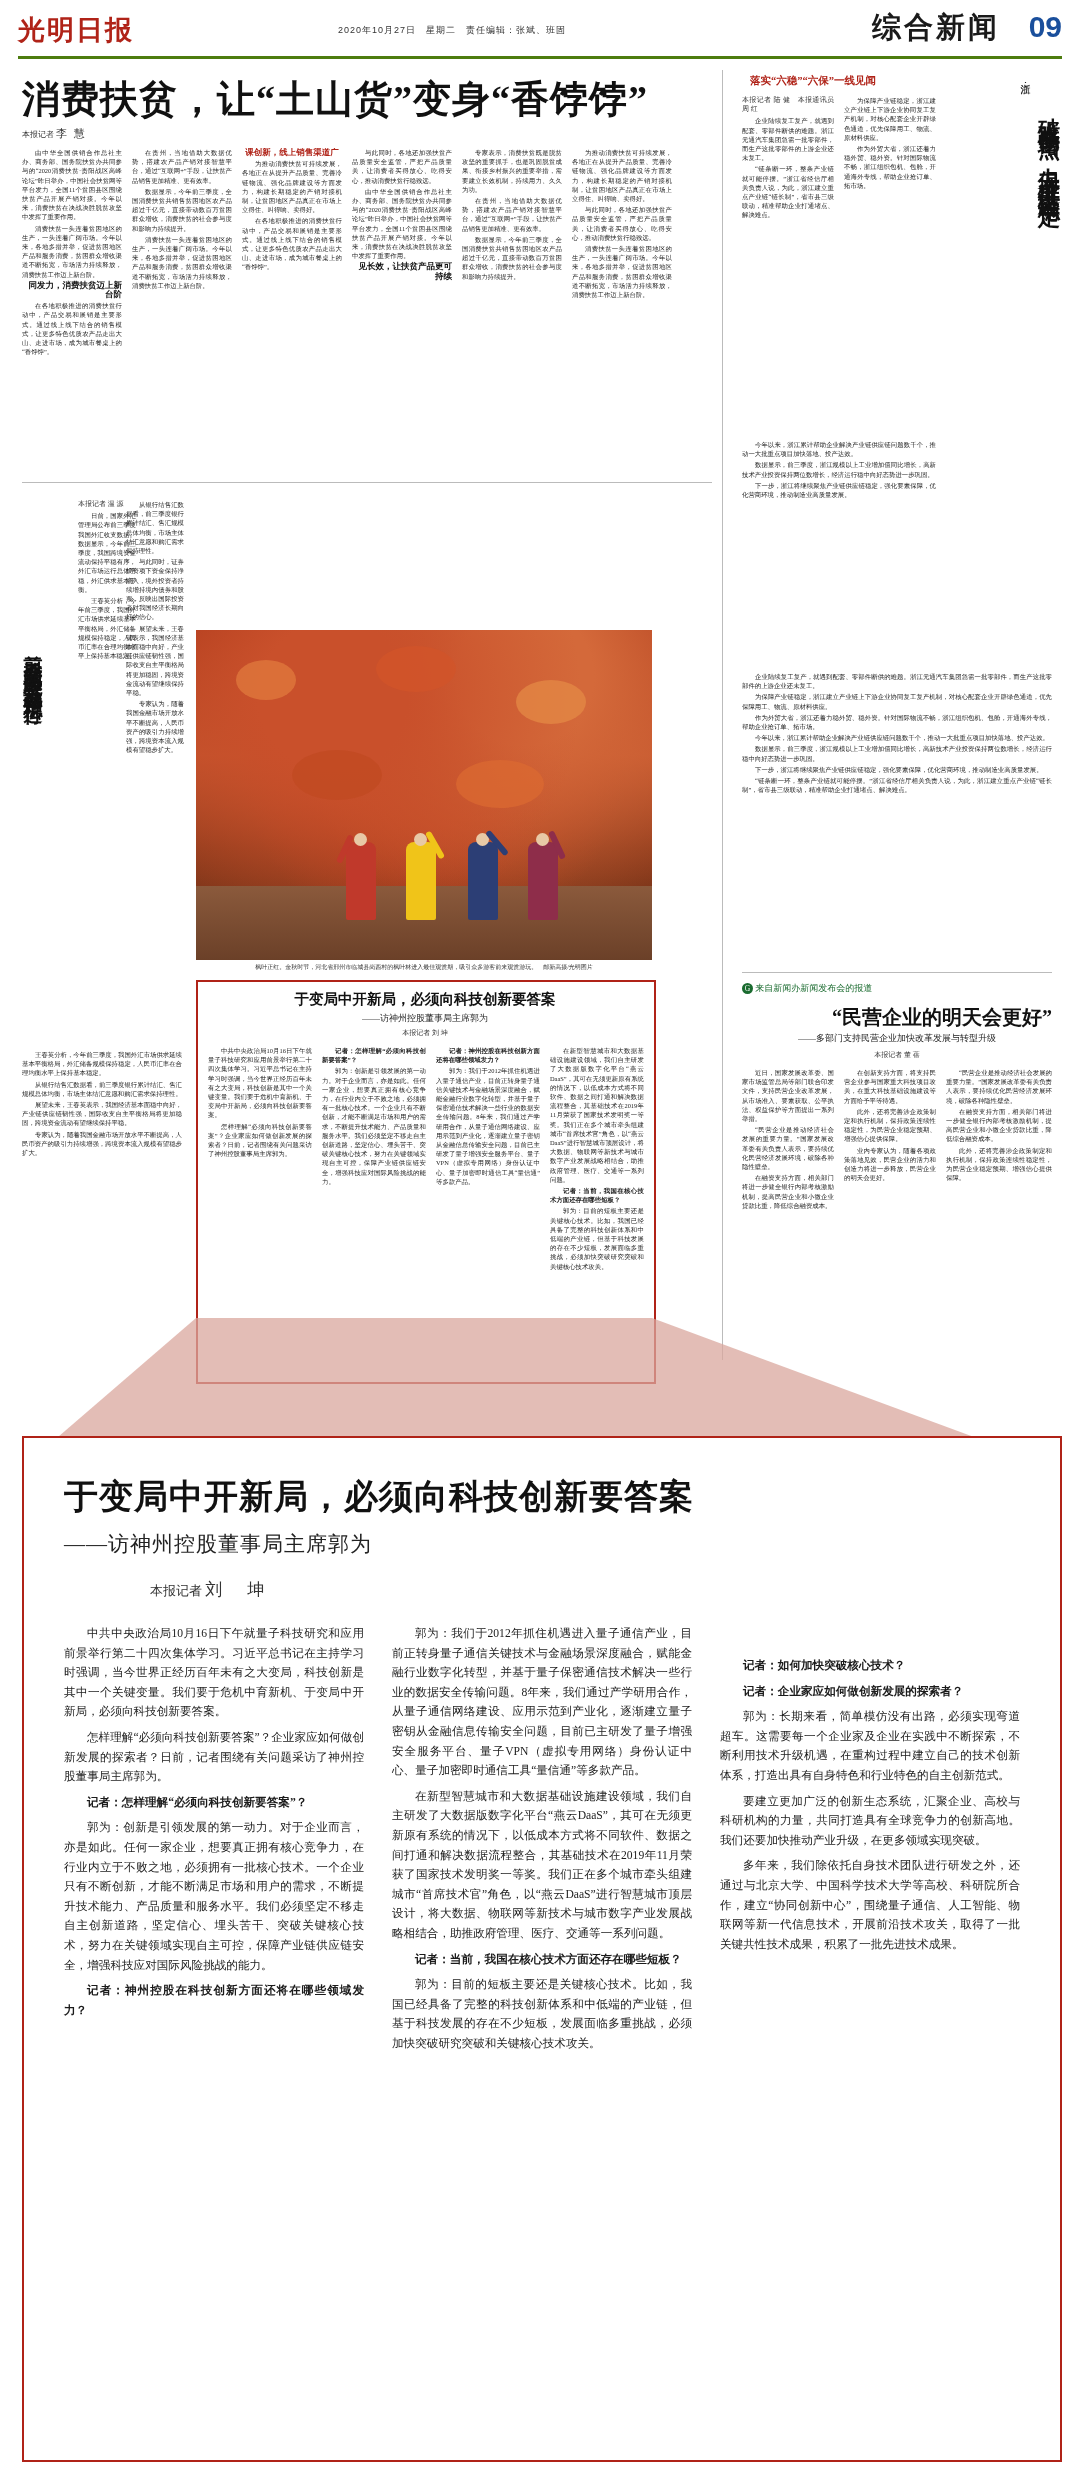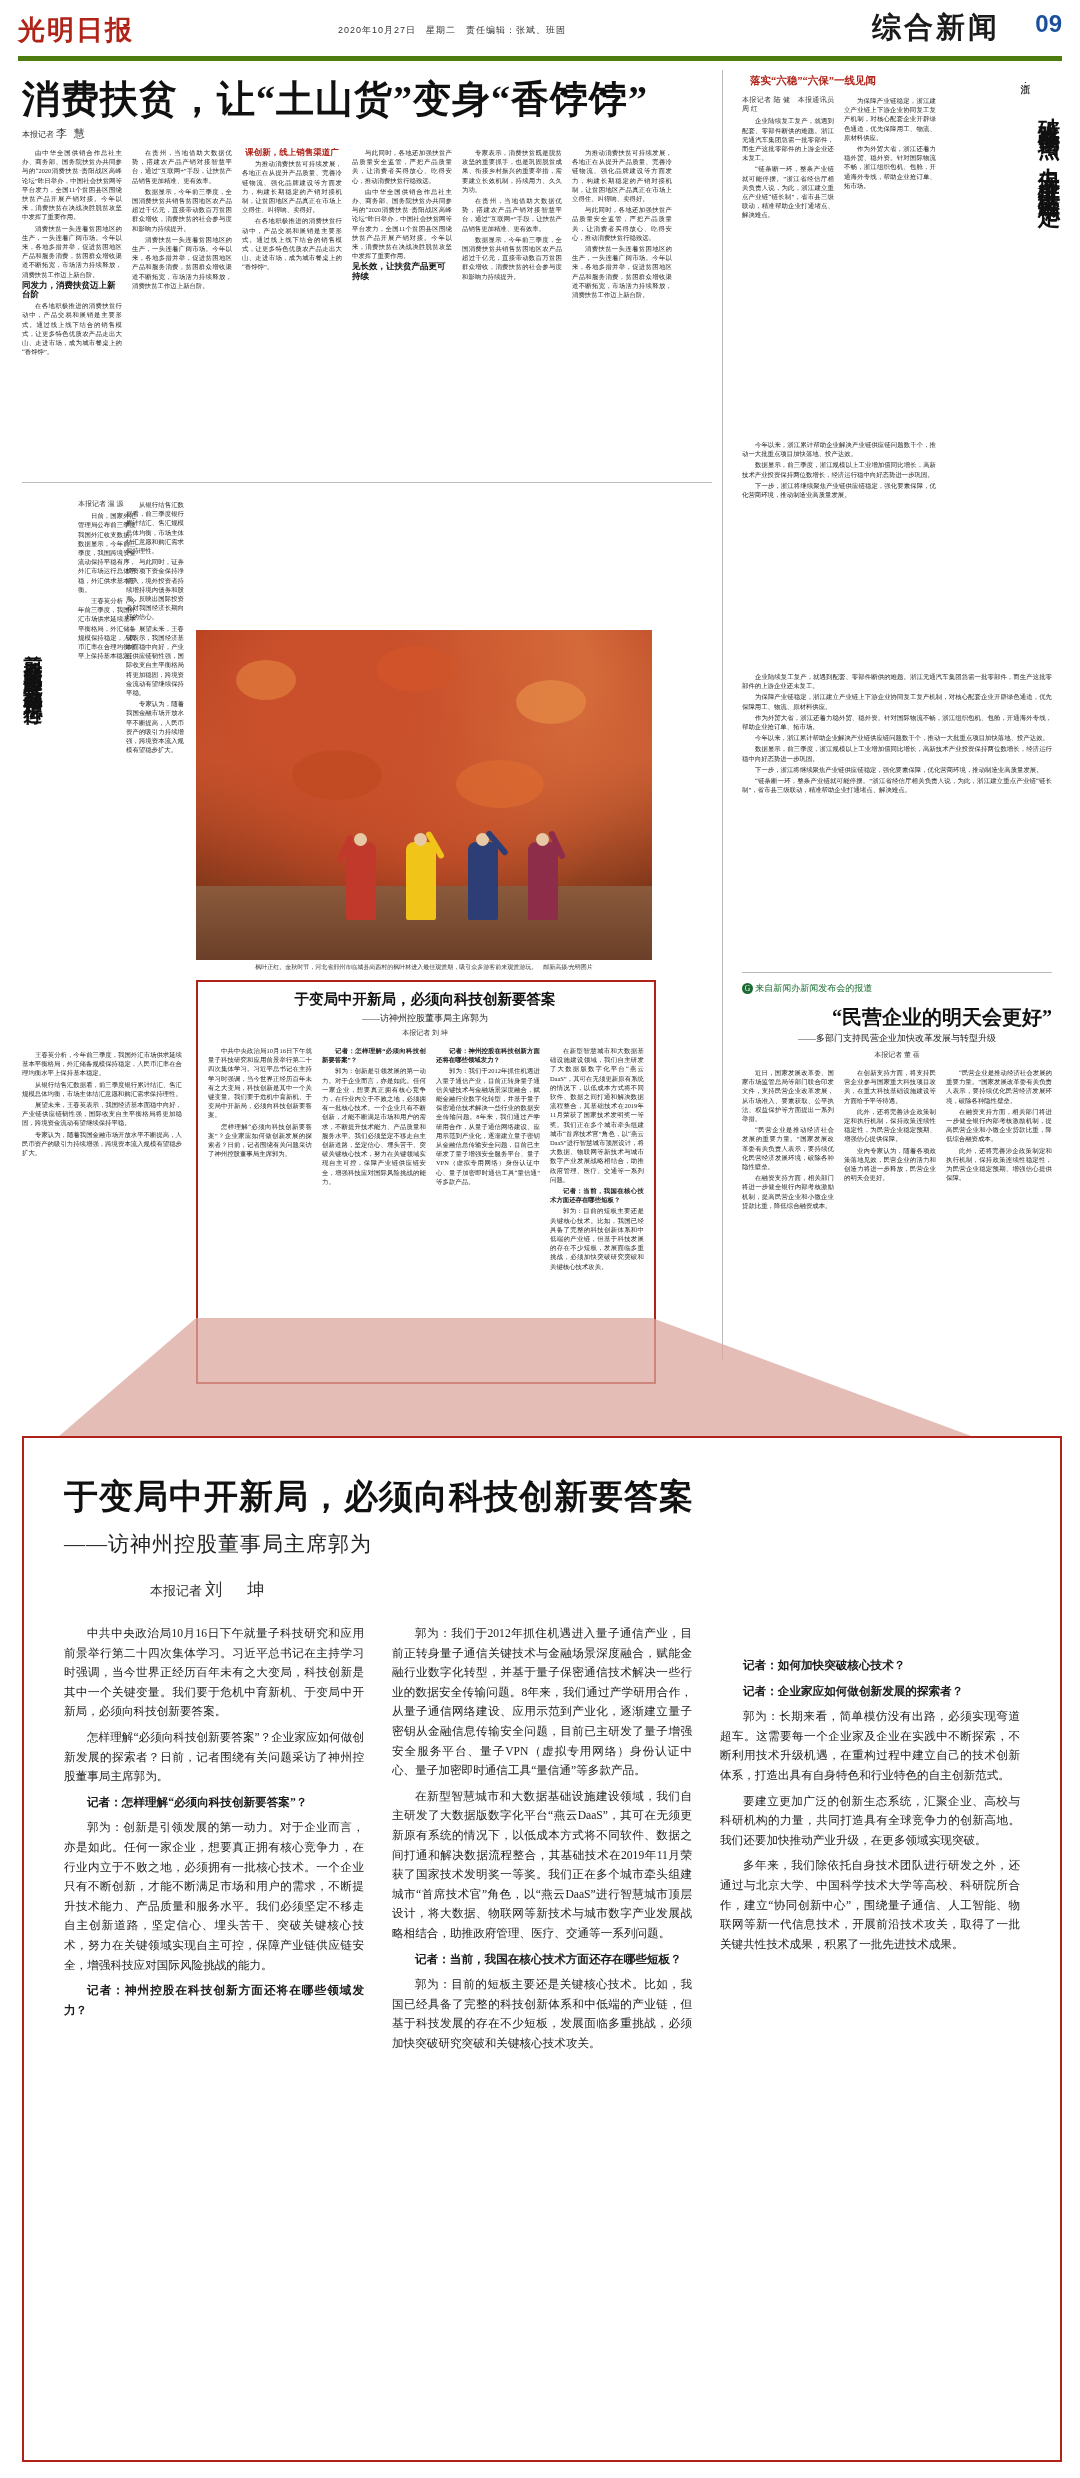--- a/index.html
+++ b/index.html
@@ -1,35 +1,35 @@
 <!DOCTYPE html>
 <html lang="zh"><head>
 <meta charset="utf-8">
 <style>
   html,body{margin:0;padding:0;background:#ffffff;}
   body{width:1080px;height:2478px;position:relative;font-family:"Liberation Serif","DejaVu Serif",serif;color:#111;}
   .page{position:absolute;left:0;top:0;width:1080px;height:2478px;overflow:hidden;background:#fff;}
 
   
-  .masthead{position:absolute;left:18px;top:10px;width:1044px;height:46px;border-bottom:5px solid #4d7c0f;}
+  .masthead{position:absolute;left:18px;top:10px;width:1044px;height:46px;border-bottom:3px solid #4d7c0f;}
   .logo{position:absolute;left:0;top:2px;width:160px;height:34px;color:#b02318;font-size:27px;font-weight:bold;letter-spacing:2px;font-family:"Liberation Serif",serif;}
   .mast-meta{position:absolute;left:320px;top:14px;font-size:9px;color:#333;letter-spacing:1px;font-family:"Liberation Sans",sans-serif;}
   .mast-section{position:absolute;right:62px;top:-2px;font-size:29px;font-weight:bold;color:#1a1a1a;letter-spacing:3px;}
-  .mast-page{position:absolute;right:0;top:0;font-size:24px;font-weight:bold;color:#1a4f9c;font-family:"Liberation Sans",sans-serif;}
+  .mast-page{position:absolute;right:0;top:0;font-size:30px;font-weight:bold;color:#1a4f9c;font-family:"Liberation Sans",sans-serif;}
 
   
   .vrule{position:absolute;width:1px;background:#bbb;}
   .hrule{position:absolute;height:1px;background:#bbb;}
 
   
   .col-txt{position:absolute;font-size:6.4px;line-height:9.2px;text-align:justify;color:#222;
            font-family:"Liberation Serif",serif;overflow:hidden;}
   .col-txt p{margin:0 0 2px 0;text-indent:13px;}
   .byline{font-size:7px;color:#333;margin-bottom:3px;text-indent:0 !important;}
-  .sub-head{font-weight:bold;font-size:8.5px;text-align:left;margin:4px 0 3px;text-indent:0 !important;color:#111;}
+  .sub-head{font-weight:bold;font-size:8.5px;text-align:right;margin:4px 0 3px;text-indent:0 !important;color:#111;}
   .red-head{font-weight:bold;font-size:8.5px;text-align:center;margin:4px 0 3px;text-indent:0 !important;color:#b02318;}
 
   
   .headline-main{position:absolute;left:22px;top:74px;width:700px;font-size:38px;font-weight:bold;letter-spacing:1px;color:#111;}
   .hl-byline{position:absolute;left:22px;top:126px;font-size:8px;color:#333;}
   .hl-byline .nm{font-size:11px;letter-spacing:2px;}
 
   
   .redbanner{position:absolute;left:742px;top:70px;width:180px;height:16px;margin-left:8px;}
   .redbanner .txt{color:#b02318;font-weight:bold;font-size:10.5px;letter-spacing:0px;}

